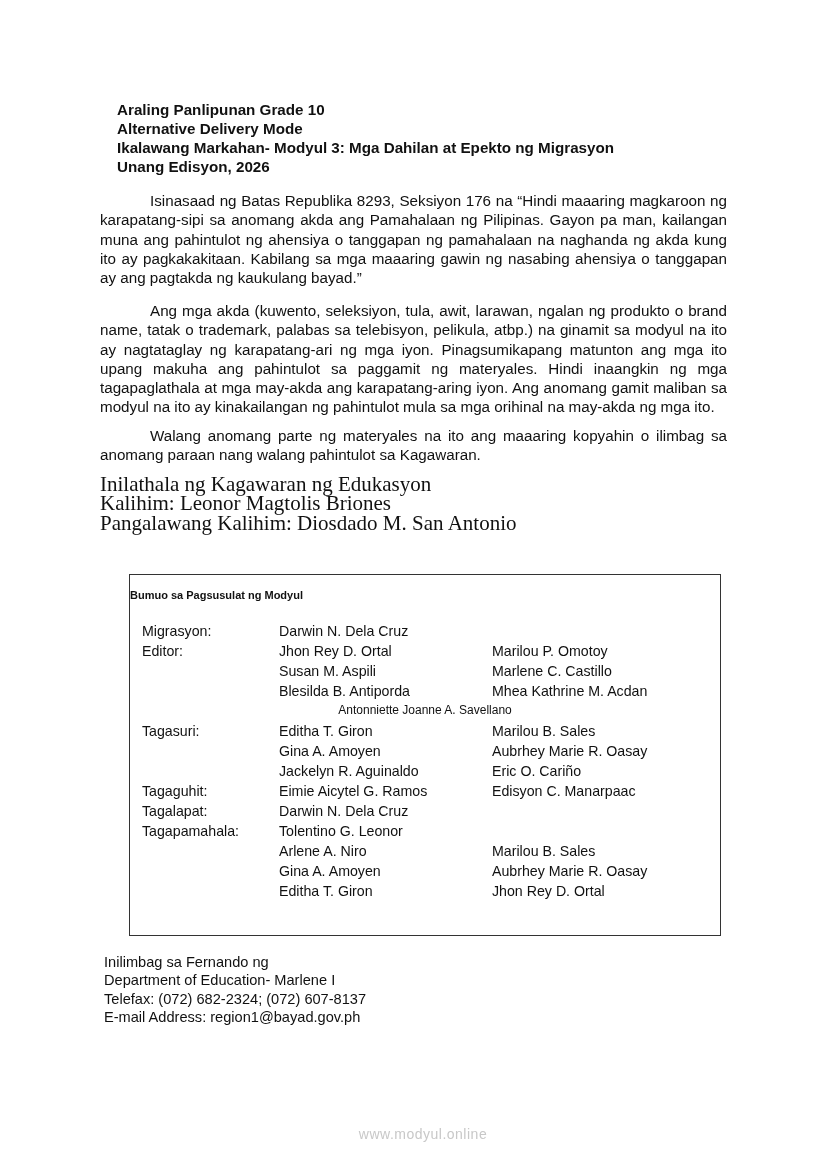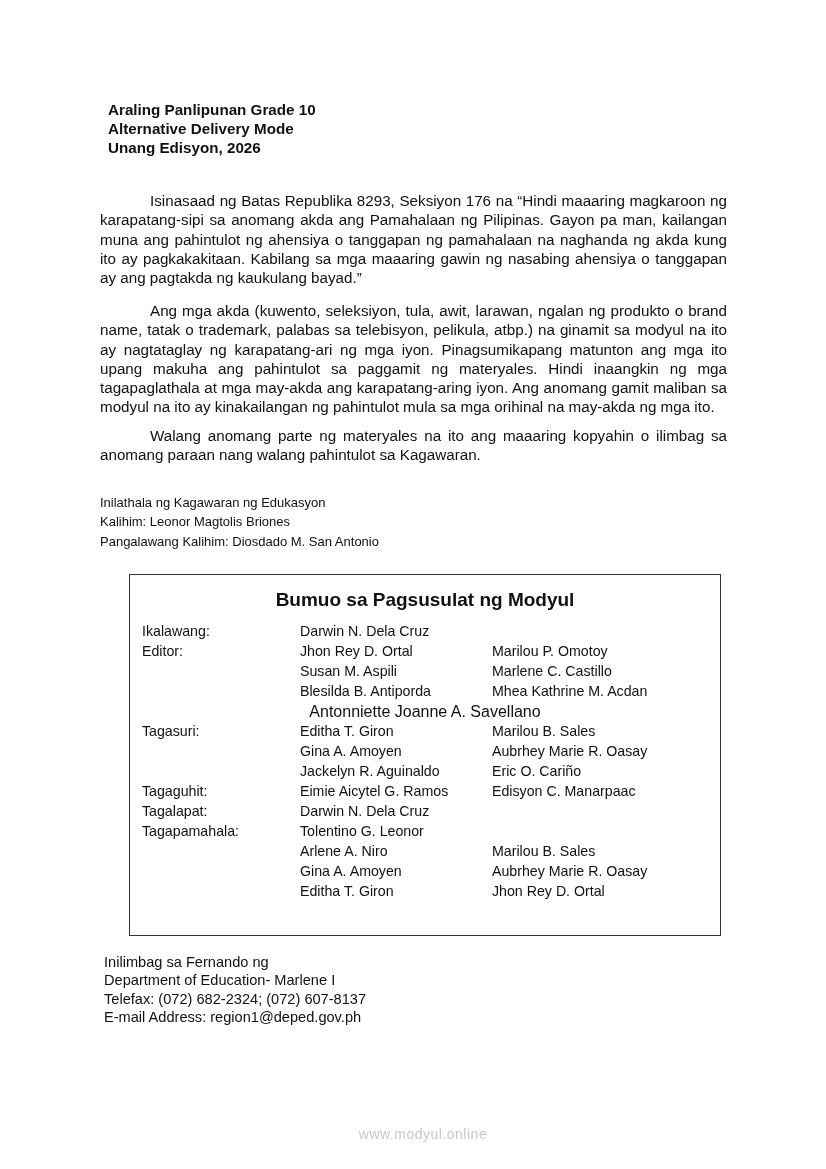--- a/index.html
+++ b/index.html
@@ -1,68 +1,69 @@
 <!DOCTYPE html>
 <html><head>
   <meta charset="utf-8">
   <style>
     html, body { margin: 0; padding: 0; background: #ffffff; }
     body { width: 826px; height: 1169px; position: relative; overflow: hidden;
            font-family: "Liberation Sans", sans-serif; color: #111111; }
     .page { position: absolute; left: 0; top: 0; width: 826px; height: 1169px; }
-    .hdr { position: absolute; left: 108px; top: 100px; font-weight: bold; font-size: 15.2px; line-height: 19px; }
+    .hdr { position: absolute; left: 117px; top: 100px; font-weight: bold; font-size: 15.2px; line-height: 19px; }
     .hdr div { white-space: nowrap; }
     .para { position: absolute; left: 100px; width: 627px; font-size: 15.2px; line-height: 19.3px;
             text-align: justify; text-indent: 50px; }
     .para b { font-weight: normal; }
     #p1 { top: 191px; }
     #p2 { top: 301px; }
     #p3 { top: 426px; }
-    .pub { position: absolute; left: 100px; top: 493px; font-size: 13px; line-height: 19.3px; }
+    .pub { position: absolute; left: 100px; top: 475px; font-size: 21px; line-height: 19.3px; font-family: Liberation Serif, serif; }
     .box { position: absolute; left: 129px; top: 574px; width: 590px; height: 360px;
            border: 1.5px solid #333333; box-sizing: content-box; }
-    .box-title { position: absolute; left: 0; right: 0; top: 14px; text-align: center;
-                 font-weight: bold; font-size: 19px; }
+    .box-title { position: absolute; left: 0; right: 0; top: 14px; text-align: left;
+                 font-weight: bold; font-size: 11px; }
     .crow { position: absolute; left: 12px; font-size: 14.2px; white-space: nowrap; }
     .crow .role { position: absolute; left: 0; }
-    .crow .n1 { position: absolute; left: 158px; text-align: right; }
+    .crow .n1 { position: absolute; left: 137px; text-align: right; }
     .crow .n2 { position: absolute; left: 350px; }
-    .center-name { position: absolute; left: 0; right: 0; text-align: center; font-size: 16px; }
+    .center-name { position: absolute; left: 0; right: 0; text-align: center; font-size: 12px; }
     .footer { position: absolute; left: 104px; top: 953px; font-size: 14.6px; line-height: 18.3px; }
     .watermark { position: absolute; left: 0; right: 0; top: 1126px; text-align: center;
                  font-size: 14px; color: #c8c8c8; letter-spacing: 0.5px; margin-left: 20px; }
   </style>
 </head>
 <body>
 
 <div class="page">
 
   <div class="hdr">
     <div>Araling Panlipunan Grade 10</div>
     <div>Alternative Delivery Mode</div>
+    <div>Ikalawang Markahan- Modyul 3: Mga Dahilan at Epekto ng Migrasyon</div>
     <div>Unang Edisyon, 2026</div>
   </div>
 
   <div class="para" id="p1"><span>Isinasaad ng </span><b>Batas Republika 8293, Seksiyon 176</b><span> na “Hindi maaaring magkaroon ng karapatang-sipi sa anomang akda ang Pamahalaan ng Pilipinas. Gayon pa man, kailangan muna ang pahintulot ng ahensiya o tanggapan ng pamahalaan na naghanda ng akda kung ito ay pagkakakitaan. Kabilang sa mga maaaring gawin ng nasabing ahensiya o tanggapan ay ang pagtakda ng kaukulang bayad.”</span></div>
 
   <div class="para" id="p2">Ang mga akda (kuwento, seleksiyon, tula, awit, larawan, ngalan ng produkto o brand name, tatak o trademark, palabas sa telebisyon, pelikula, atbp.) na ginamit sa modyul na ito ay nagtataglay ng karapatang-ari ng mga iyon. Pinagsumikapang matunton ang mga ito upang makuha ang pahintulot sa paggamit ng materyales. Hindi inaangkin ng mga tagapaglathala at mga may-akda ang karapatang-aring iyon. Ang anomang gamit maliban sa modyul na ito ay kinakailangan ng pahintulot mula sa mga orihinal na may-akda ng mga ito.</div>
 
   <div class="para" id="p3">Walang anomang parte ng materyales na ito ang maaaring kopyahin o ilimbag sa anomang paraan nang walang pahintulot sa Kagawaran.</div>
 
   <div class="pub">
     <div>Inilathala ng Kagawaran ng Edukasyon</div>
     <div>Kalihim: Leonor Magtolis Briones</div>
     <div>Pangalawang Kalihim: Diosdado M. San Antonio</div>
   </div>
 
   <div class="box">
     <div class="box-title">Bumuo sa Pagsusulat ng Modyul</div>
     <div id="credit-rows">
         <div class="crow" style="top: 48px;">
-          <span class="role">Ikalawang:</span>
+          <span class="role">Migrasyon:</span>
           <span class="n1">Darwin N. Dela Cruz</span>
           <span class="n2"></span>
         </div>
         <div class="crow" style="top: 68px;">
           <span class="role">Editor:</span>
           <span class="n1">Jhon Rey D. Ortal</span>
           <span class="n2">Marilou P. Omotoy</span>
         </div>
         <div class="crow" style="top: 88px;">
           <span class="role"></span>
@@ -120,17 +121,17 @@
           <span class="n2">Jhon Rey D. Ortal</span>
         </div>
         <div class="center-name" style="top: 128px;">Antonniette Joanne A. Savellano</div>
       </div>
   </div>
 
   <div class="footer">
     <div>Inilimbag sa Fernando ng</div>
     <div>Department of Education- Marlene I</div>
     <div>Telefax: (072) 682-2324; (072) 607-8137</div>
-    <div>E-mail Address: region1@deped.gov.ph</div>
+    <div>E-mail Address: region1@bayad.gov.ph</div>
   </div>
 
   <div class="watermark">www.modyul.online</div>
 </div>
 
 </body></html>

